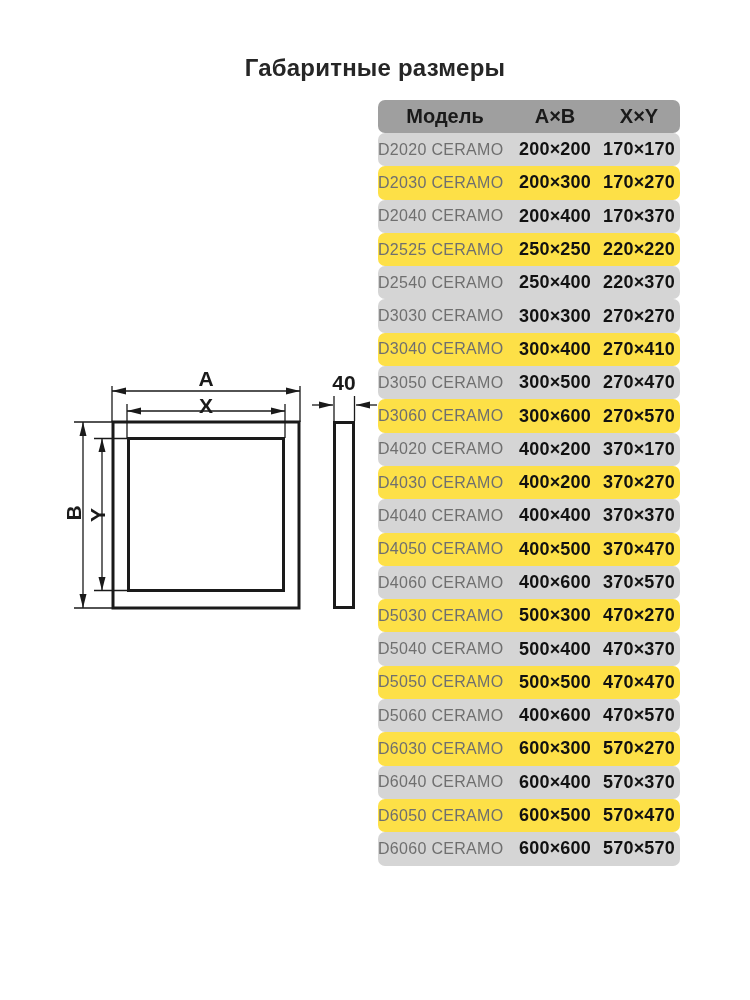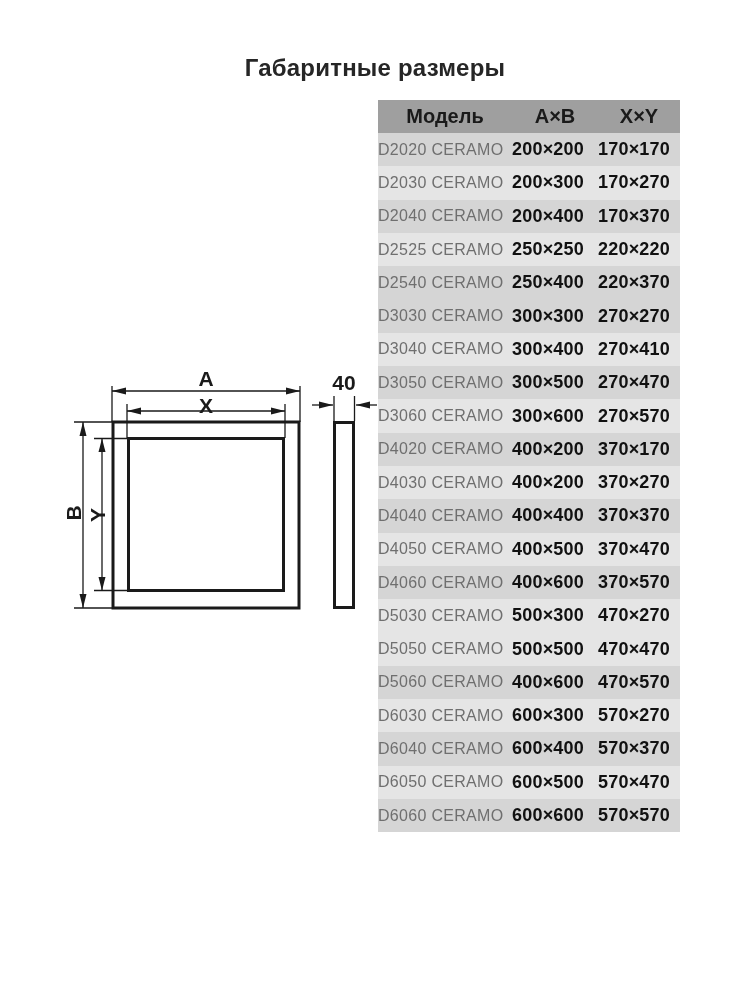--- a/index.html
+++ b/index.html
@@ -14,36 +14,36 @@
   }
   .drawing{position:absolute;left:60px;top:365px;width:320px;height:255px;}
   .drawing text{
     font-family:"Liberation Sans", sans-serif;font-weight:bold;
     font-size:21px;fill:#1a1a1a;
   }
   .dims-table{
     position:absolute;left:378px;top:100px;width:302px;
   }
   .thead, .trow{
-    display:grid;grid-template-columns:134px 86px 82px;align-items:center;
+    display:grid;grid-template-columns:134px 86px 82px;align-items:center;border-radius:7px;
   }
   .thead{
     height:33px;background:var(--header-bg,#9f9f9f);
     font-size:20px;font-weight:bold;color:#1a1a1a;
   }
   .th{text-align:center;}
-  .trow{height:33.3px;background:#e5e5e5;}
+  .trow{height:33.3px;background:#fde047;}
   .trow.alt{background:var(--alt-row-bg,#d5d5d5);}
   .td{white-space:nowrap;}
   .td.model{
     text-align:left;padding-left:0;font-size:16px;
     color:var(--model-text,#6f6f6f);letter-spacing:0.3px;
   }
   .td.num{
-    font-size:18px;font-weight:bold;
+    text-align:center;font-size:18px;font-weight:bold;
     color:var(--value-text,#111111);letter-spacing:0.2px;
   }
 </style>
 </head>
 <body>
 
 <div class="page">
 
   <h1 class="title">Габаритные размеры</h1>
 
@@ -181,20 +181,25 @@
         <div class="trow alt">
         <div class="td model">D4060 CERAMO</div>
         <div class="td num">400×600</div>
         <div class="td num">370×570</div>
       </div>
         <div class="trow">
         <div class="td model">D5030 CERAMO</div>
         <div class="td num">500×300</div>
         <div class="td num">470×270</div>
       </div>
+        <div class="trow alt">
+        <div class="td model">D5040 CERAMO</div>
+        <div class="td num">500×400</div>
+        <div class="td num">470×370</div>
+      </div>
         <div class="trow">
         <div class="td model">D5050 CERAMO</div>
         <div class="td num">500×500</div>
         <div class="td num">470×470</div>
       </div>
         <div class="trow alt">
         <div class="td model">D5060 CERAMO</div>
         <div class="td num">400×600</div>
         <div class="td num">470×570</div>
       </div>

